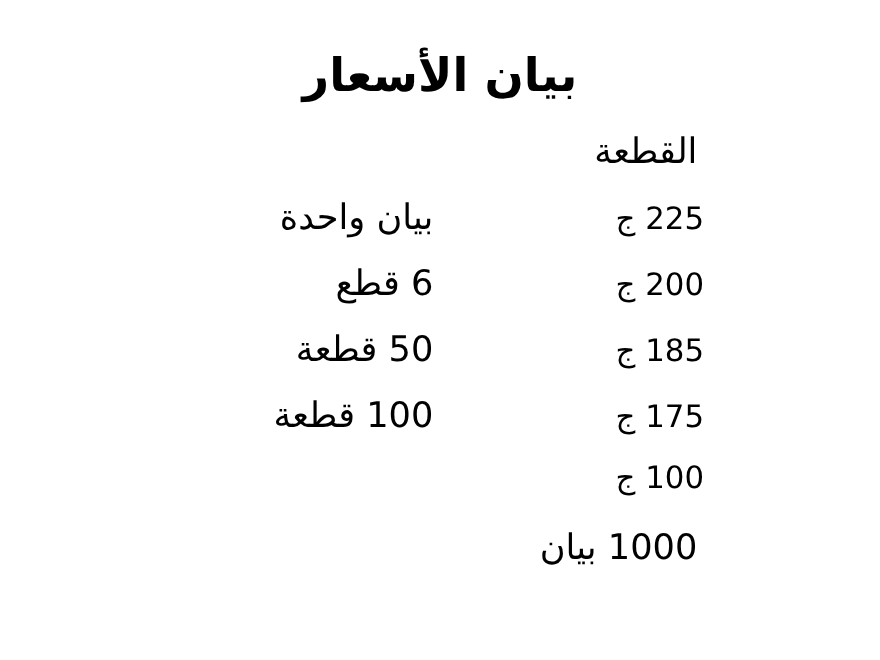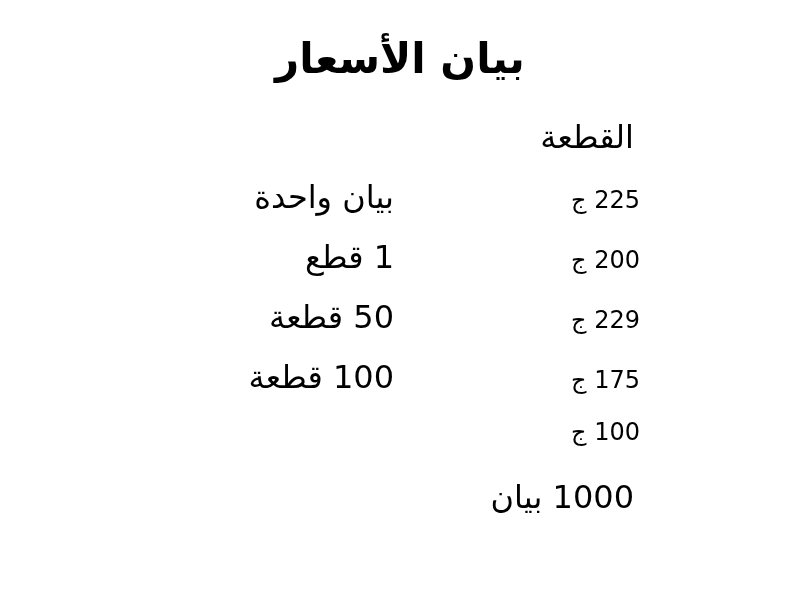--- a/index.html
+++ b/index.html
@@ -19,40 +19,40 @@
     width: 800px;
     height: 600px;
     box-sizing: border-box;
   }
   .title {
     text-align: center;
     font-size: 42px;
     font-weight: bold;
     line-height: 1;
     margin: 0;
-    padding-top: 38px;
+    padding-top: 48px;
     letter-spacing: 0;
   }
   .price-table {
     margin: 0;
     padding: 0;
     position: absolute;
     top: 118px;
     right: 160px;
     left: 160px;
   }
   .row {
     display: flex;
     flex-direction: row;
     align-items: baseline;
     height: 60px;
   }
   .col-price {
     width: 50%;
-    font-size: 24px;
+    font-size: 28px;
     text-align: right;
     white-space: nowrap;
   }
   .col-qty {
     width: 50%;
     font-size: 32px;
     text-align: right;
     white-space: nowrap;
     padding-right: 6px;
     box-sizing: border-box;
@@ -76,25 +76,25 @@
       <div class="col-qty">القطعة</div>
     </div>
 
     <div class="row">
       <div class="col-price">225 ج</div>
       <div class="col-qty">بيان واحدة</div>
     </div>
 
     <div class="row">
       <div class="col-price">200 ج</div>
-      <div class="col-qty">1 قطع</div>
+      <div class="col-qty">6 قطع</div>
     </div>
 
     <div class="row">
-      <div class="col-price">229 ج</div>
+      <div class="col-price">185 ج</div>
       <div class="col-qty">50 قطعة</div>
     </div>
 
     <div class="row">
       <div class="col-price">175 ج</div>
       <div class="col-qty">100 قطعة</div>
     </div>
 
     <div class="row">
       <div class="col-price">100 ج</div>

